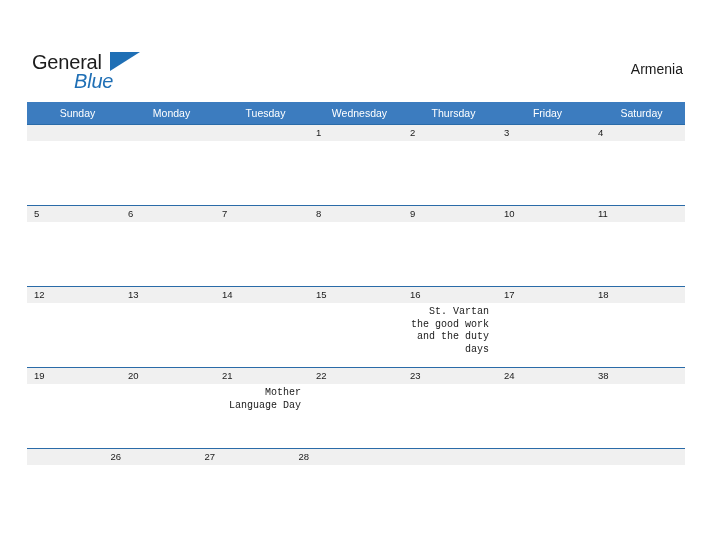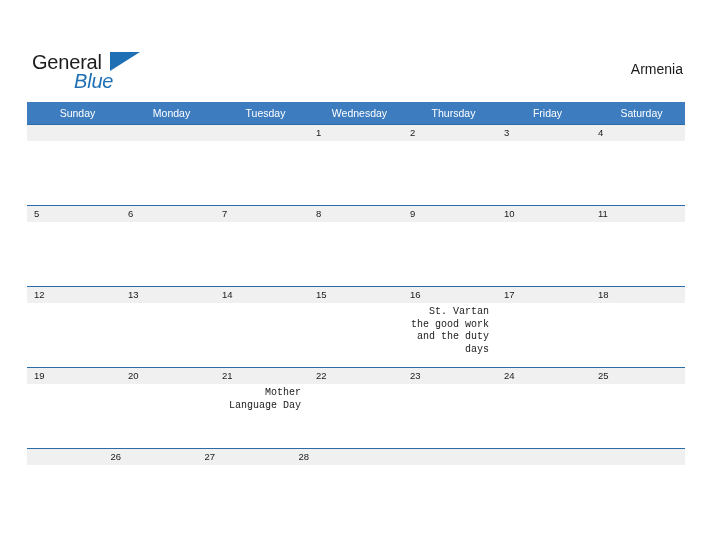--- a/index.html
+++ b/index.html
@@ -263,21 +263,21 @@
           <td>
             <div class="daynum-band">22</div>
           </td>
           <td>
             <div class="daynum-band">23</div>
           </td>
           <td>
             <div class="daynum-band">24</div>
           </td>
           <td>
-            <div class="daynum-band">25</div>
+            <div class="daynum-band">38</div>
           </td>
         </tr>
         <tr class="week-row last-week">
           <td>
             <div class="daynum-band">26</div>
           </td>
           <td>
             <div class="daynum-band">27</div>
           </td>
           <td>

